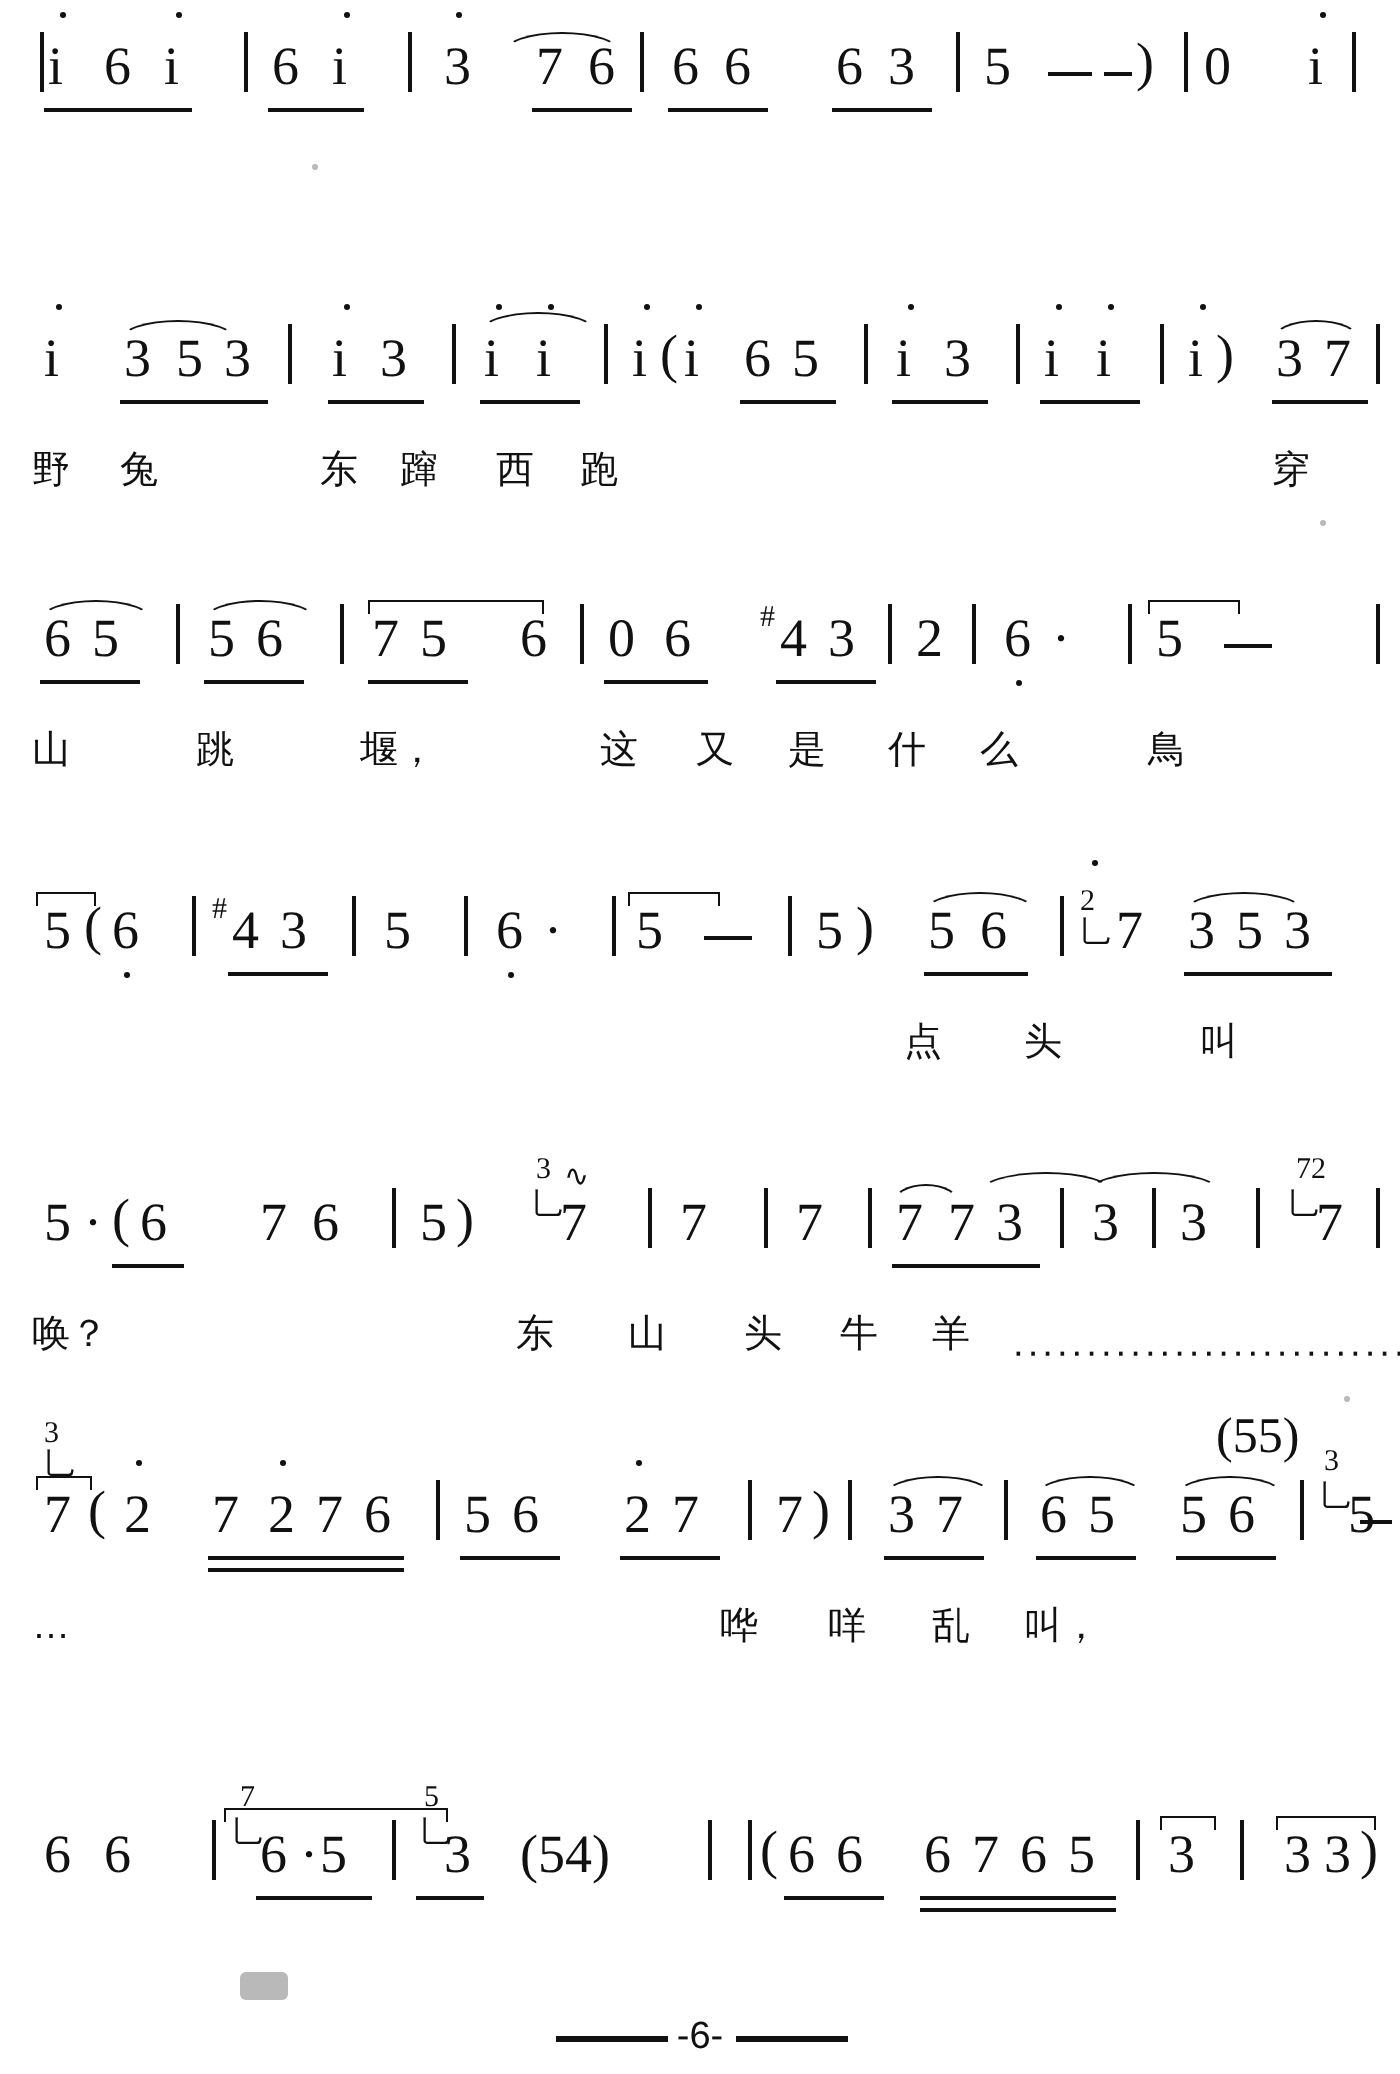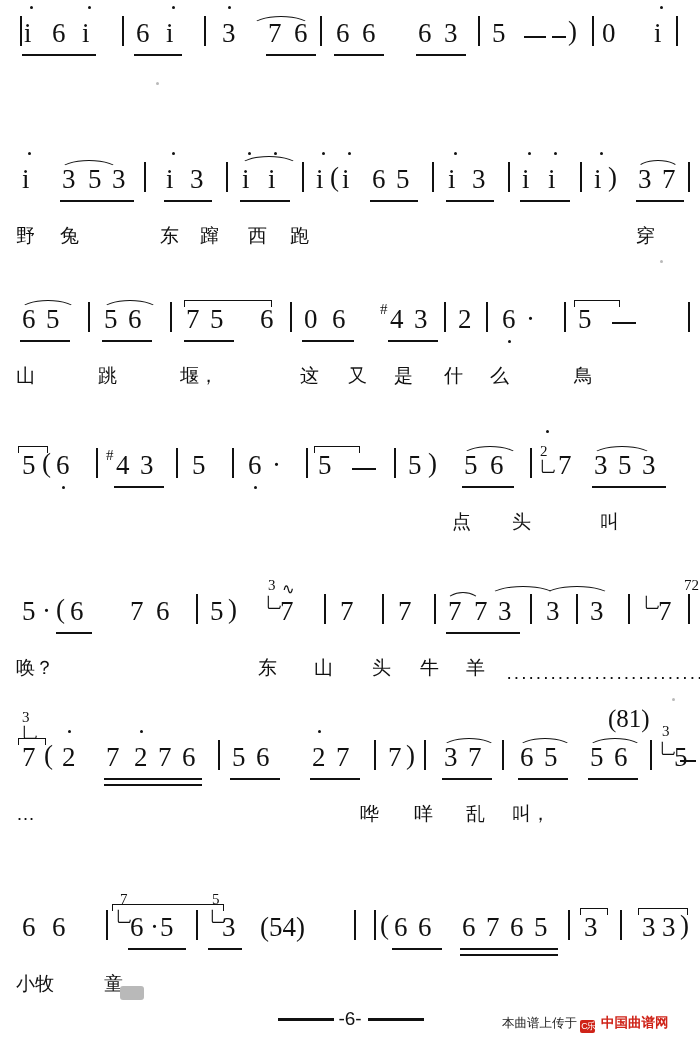--- a/index.html
+++ b/index.html
@@ -428,21 +428,21 @@
 
       <span class="bar" style="left:530px;"></span>
       <span class="slur" style="left:490px; top:-6px; width:64px;"></span>
       <span class="n" style="left:546px; top:6px;">3</span>
 
       <span class="bar" style="left:576px;"></span>
       <span class="slur" style="left:544px; top:-6px; width:64px;"></span>
       <span class="n" style="left:590px; top:6px;">3</span>
 
       <span class="bar" style="left:628px;"></span>
-      <span class="n small" style="left:648px; top:-14px;margin-left:36px;">72</span>
+      <span class="n small" style="left:648px; top:-14px;">72</span>
       <span class="n small" style="left:644px; top:4px;">乚</span>
       <span class="n" style="left:658px; top:6px;">7</span>
       <span class="bar" style="left:688px;"></span>
     </div>
     <div class="lyrics" style="margin-top:14px;">
       <span class="ly" style="left:16px;">唤？</span>
       <span class="ly" style="left:258px;">东</span>
       <span class="ly" style="left:314px;">山</span>
       <span class="ly" style="left:372px;">头</span>
       <span class="ly" style="left:420px;">牛</span>
@@ -506,21 +506,21 @@
       <span class="n" style="left:674px; top:6px;">5</span>
       <span class="dash" style="left:680px; top:22px; width:16px;"></span>
     </div>
     <div class="lyrics" style="margin-top:14px;">
       <span class="ly" style="left:16px;">…</span>
       <span class="ly" style="left:360px;">哗</span>
       <span class="ly" style="left:414px;">咩</span>
       <span class="ly" style="left:466px;">乱</span>
       <span class="ly" style="left:512px;">叫，</span>
     </div>
-    <span class="n" style="position:absolute; left:608px; top:-32px; font-size:25px;">(81)</span>
+    <span class="n" style="position:absolute; left:608px; top:-32px; font-size:25px;">(55)</span>
   </div>
 
   <div class="system" style="top:908px;">
     <div class="notes">
       <span class="n" style="left:22px; top:6px;">6</span>
       <span class="n" style="left:52px; top:6px;">6</span>
 
       <span class="bar" style="left:106px;"></span>
       <span class="n small" style="left:120px; top:-16px;">7</span>
       <span class="n small" style="left:116px; top:2px;">乚</span>
@@ -555,33 +555,24 @@
       <span class="bar" style="left:568px;"></span>
       <span class="brk" style="left:580px; top:0px; width:26px;"></span>
       <span class="n" style="left:584px; top:6px;">3</span>
 
       <span class="bar" style="left:620px;"></span>
       <span class="brk" style="left:638px; top:0px; width:48px;"></span>
       <span class="n" style="left:642px; top:6px;">3</span>
       <span class="n" style="left:662px; top:6px;">3</span>
       <span class="n" style="left:680px; top:4px;">)</span>
     </div>
-    <div class="lyrics" style="margin-top:14px;">
-      <span class="ly" style="left:16px;">小牧</span>
-      <span class="ly" style="left:104px;">童。</span>
-    </div>
   </div>
 
   <div class="rule" style="left:278px; top:1018px; width:56px;"></div>
   <div class="rule" style="left:368px; top:1018px; width:56px;"></div>
   <div class="page-num" style="top:1008px;">-6-</div>
 
-  <div class="credit" style="left:502px; top:1014px;">
-    <span>本曲谱上传于</span>
-    <span class="logo">C乐</span>
-    <span class="brand">中国曲谱网</span>
-  </div>
 
   <span class="speck" style="left:156px; top:82px; width:3px; height:3px;"></span>
   <span class="speck" style="left:660px; top:260px; width:3px; height:3px;"></span>
   <span class="speck" style="left:672px; top:698px; width:3px; height:3px;"></span>
   <span class="speck" style="left:120px; top:986px; width:24px; height:14px; border-radius:3px;"></span>
 </div>
 
 </body></html>

